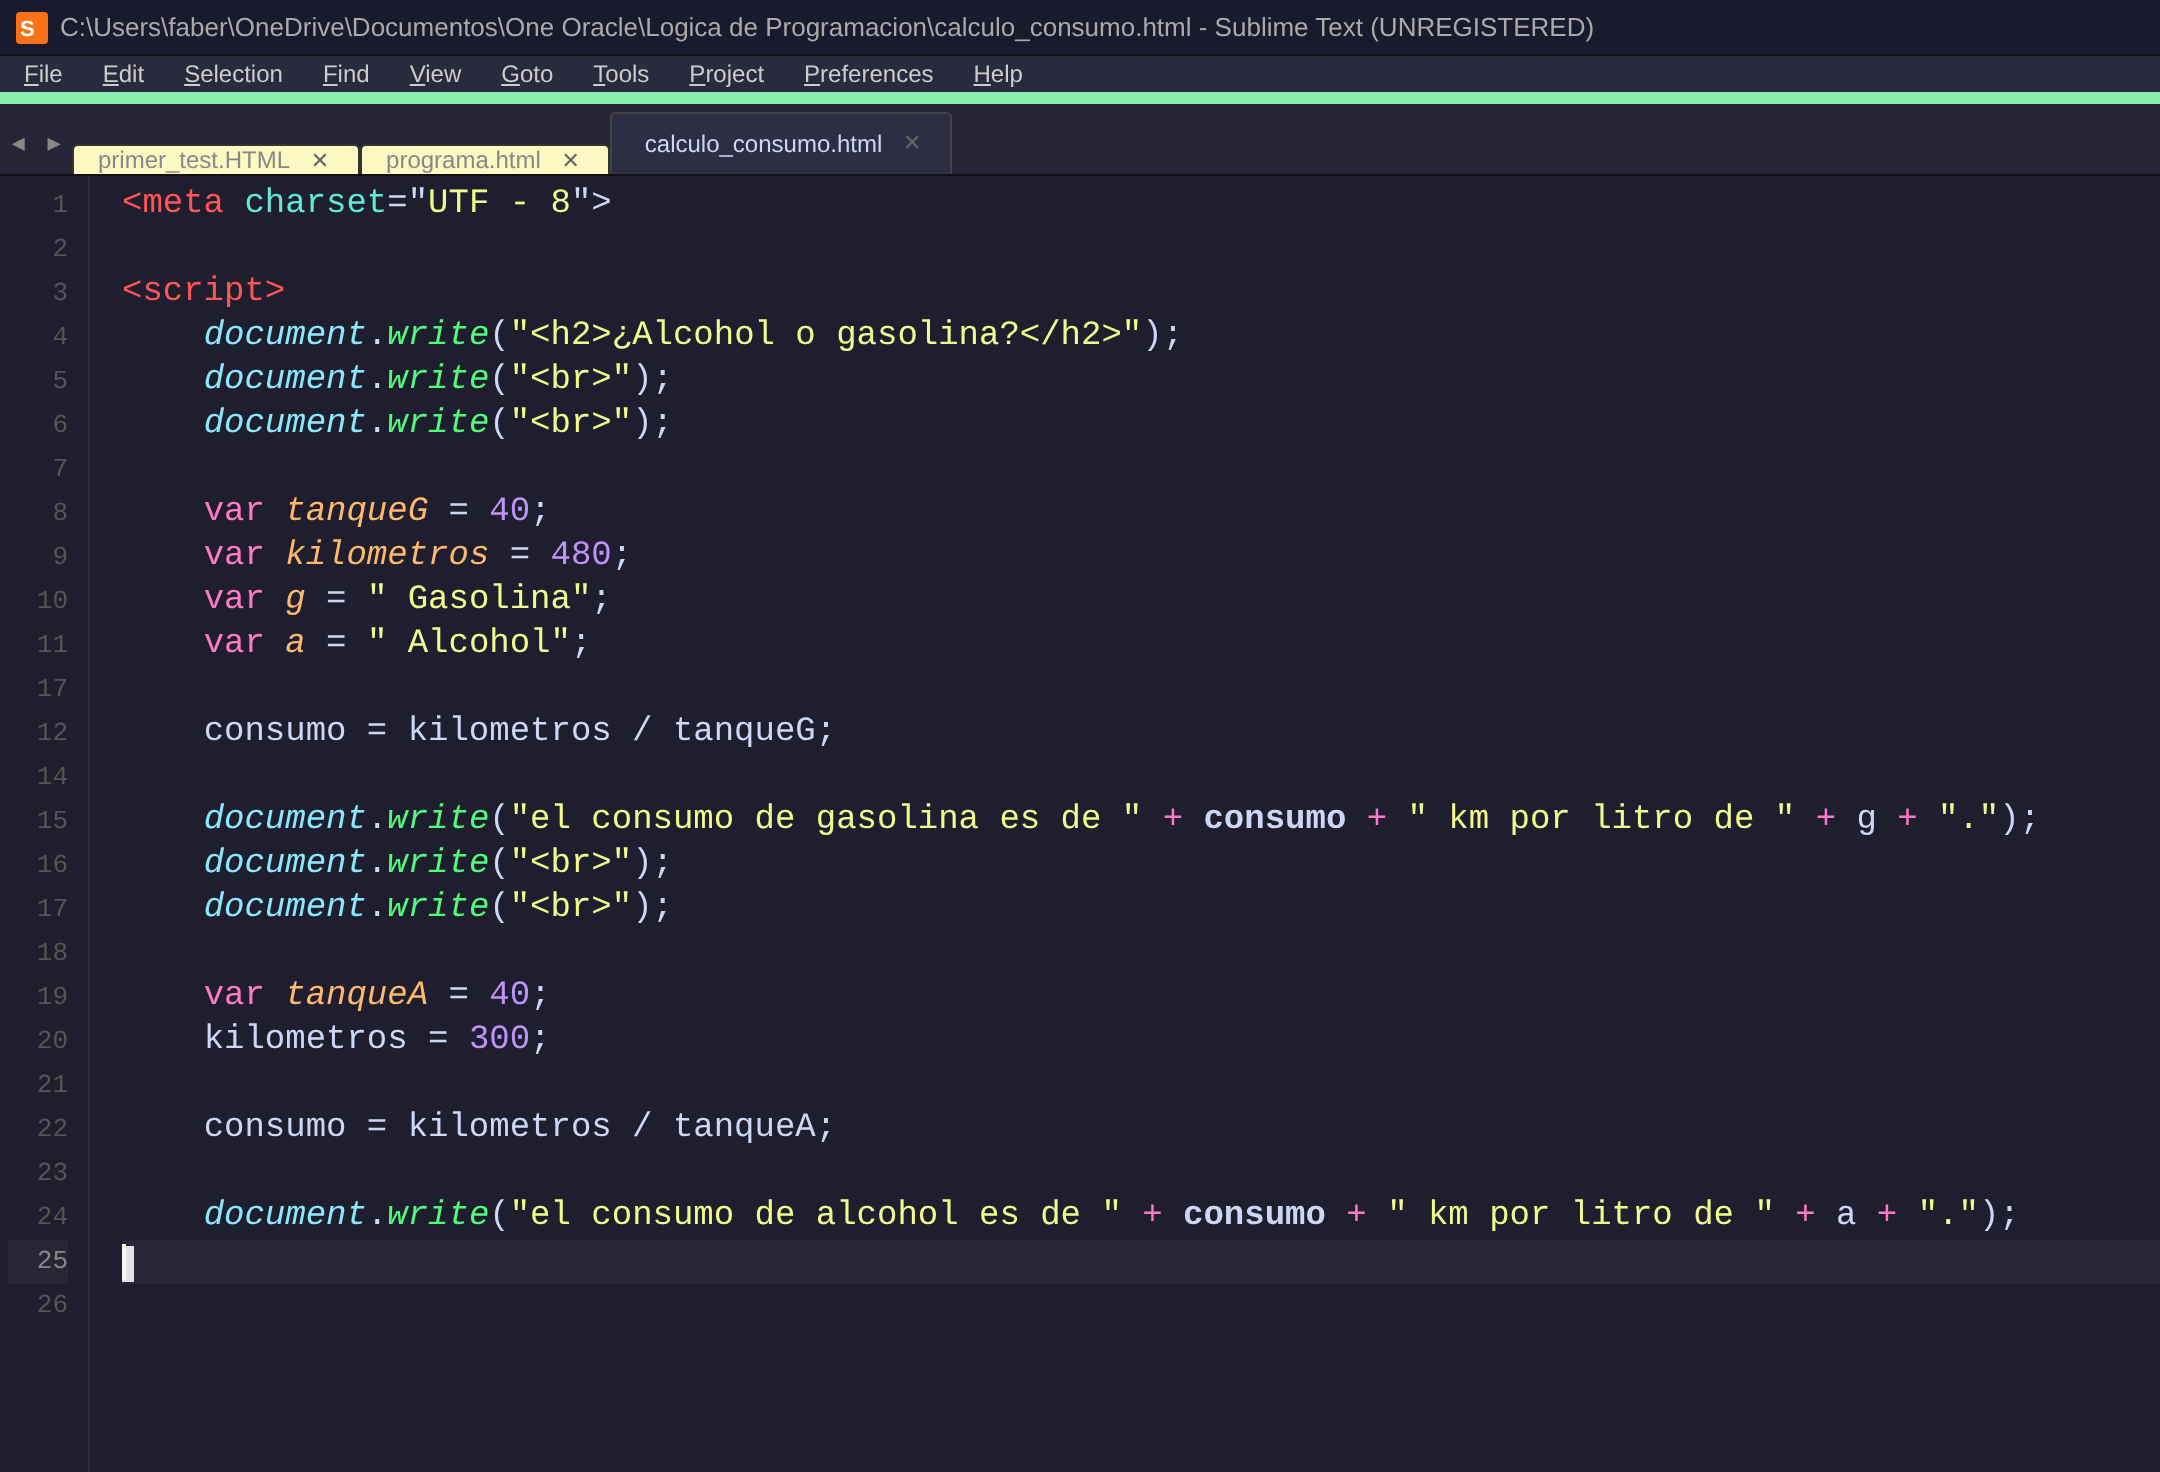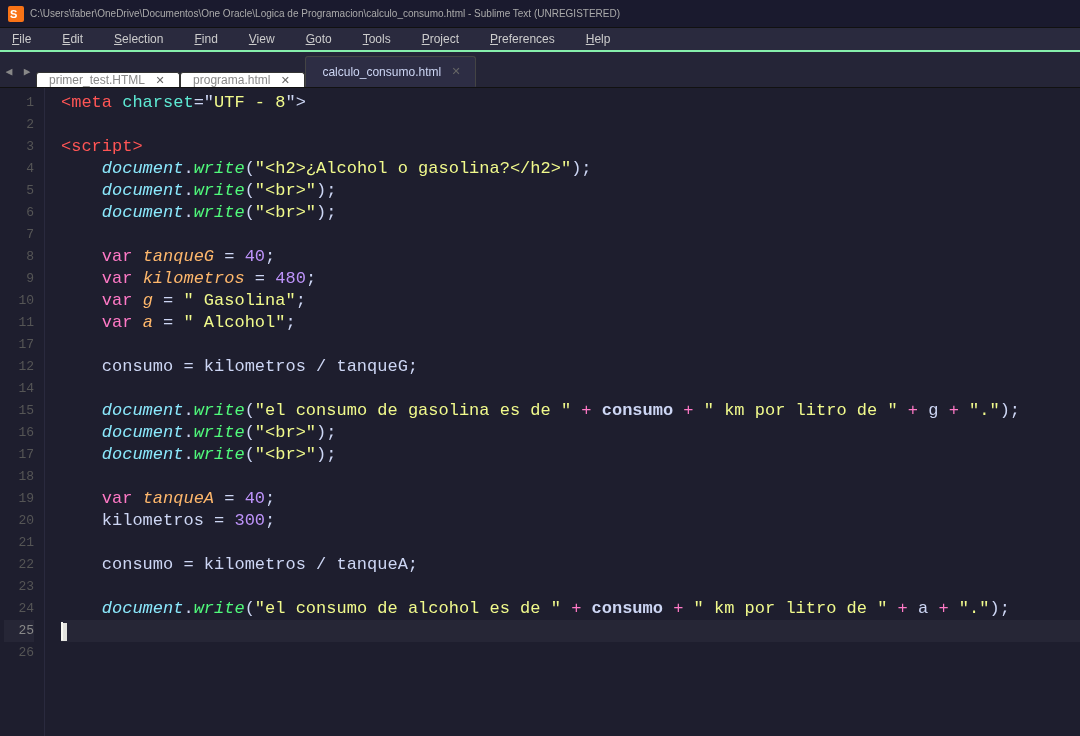--- a/index.html
+++ b/index.html
@@ -23,35 +23,35 @@
       border-bottom: 1px solid #111;
     }
     #title-bar-icon {
       width: 16px;
       height: 16px;
       margin-right: 6px;
       flex-shrink: 0;
     }
     #title-bar-text {
       color: #aaa;
-      font-size: 10px;
+      font-size: 13px;
       font-family: Arial, sans-serif;
       white-space: nowrap;
       overflow: hidden;
     }
 
     
     #menu-bar {
       background: #2a2a3e;
       height: 24px;
       display: flex;
       align-items: center;
       padding: 0 4px;
-      border-bottom: 2px solid #86efac;
-      gap: 15px;
+      border-bottom: 6px solid #86efac;
+      gap: 4px;
     }
     .menu-item {
       color: #ccc;
       font-size: 12px;
       font-family: Arial, sans-serif;
       padding: 2px 8px;
       cursor: pointer;
       border-radius: 2px;
     }
     .menu-item span.underline {
@@ -84,21 +84,21 @@
       font-size: 12px;
       font-family: Arial, sans-serif;
       cursor: pointer;
       border-radius: 3px 3px 0 0;
       gap: 8px;
       border-top: 1px solid transparent;
       border-left: 1px solid transparent;
       border-right: 1px solid transparent;
     }
     .tab.inactive {
-      background: #ffffff;
+      background: #fef9c3;
       color: #888;
       border-color: #333;
       margin-top: 16px;
     }
     .tab.active {
       background: #2d2d44;
       color: #cdd6f4;
       border-color: #444;
       border-bottom: 1px solid #2d2d44;
       padding-left: 16px;

